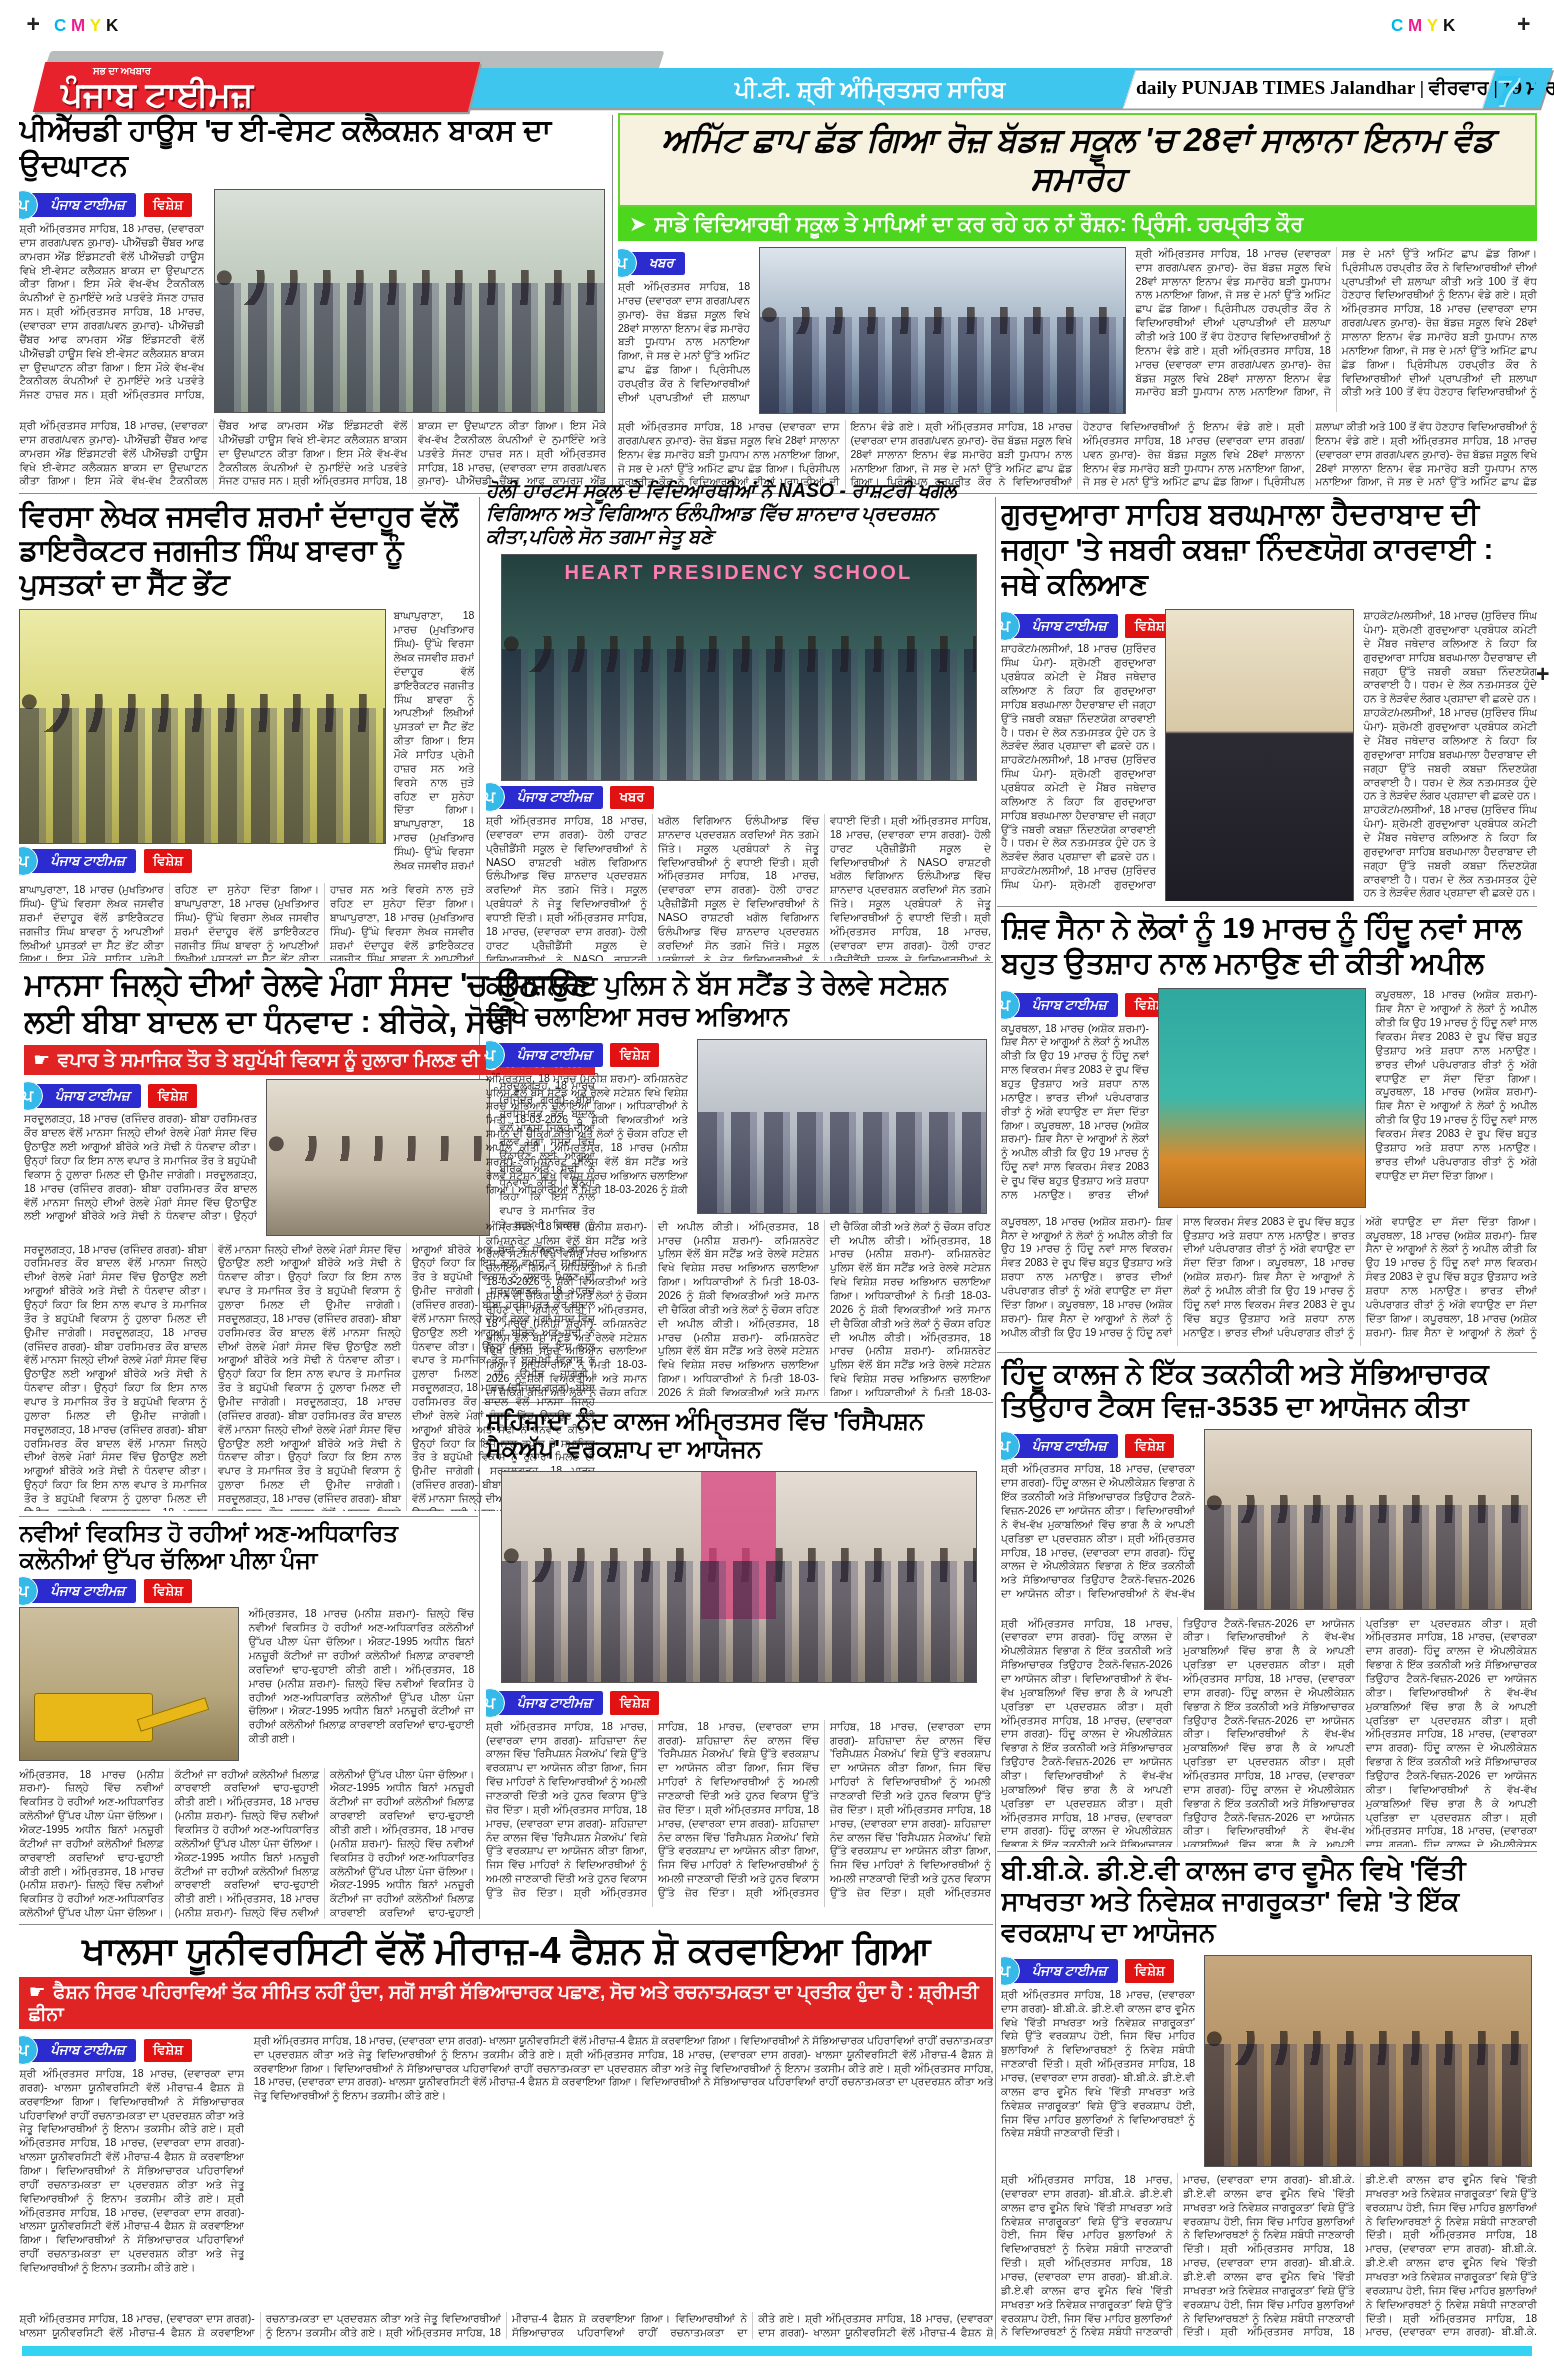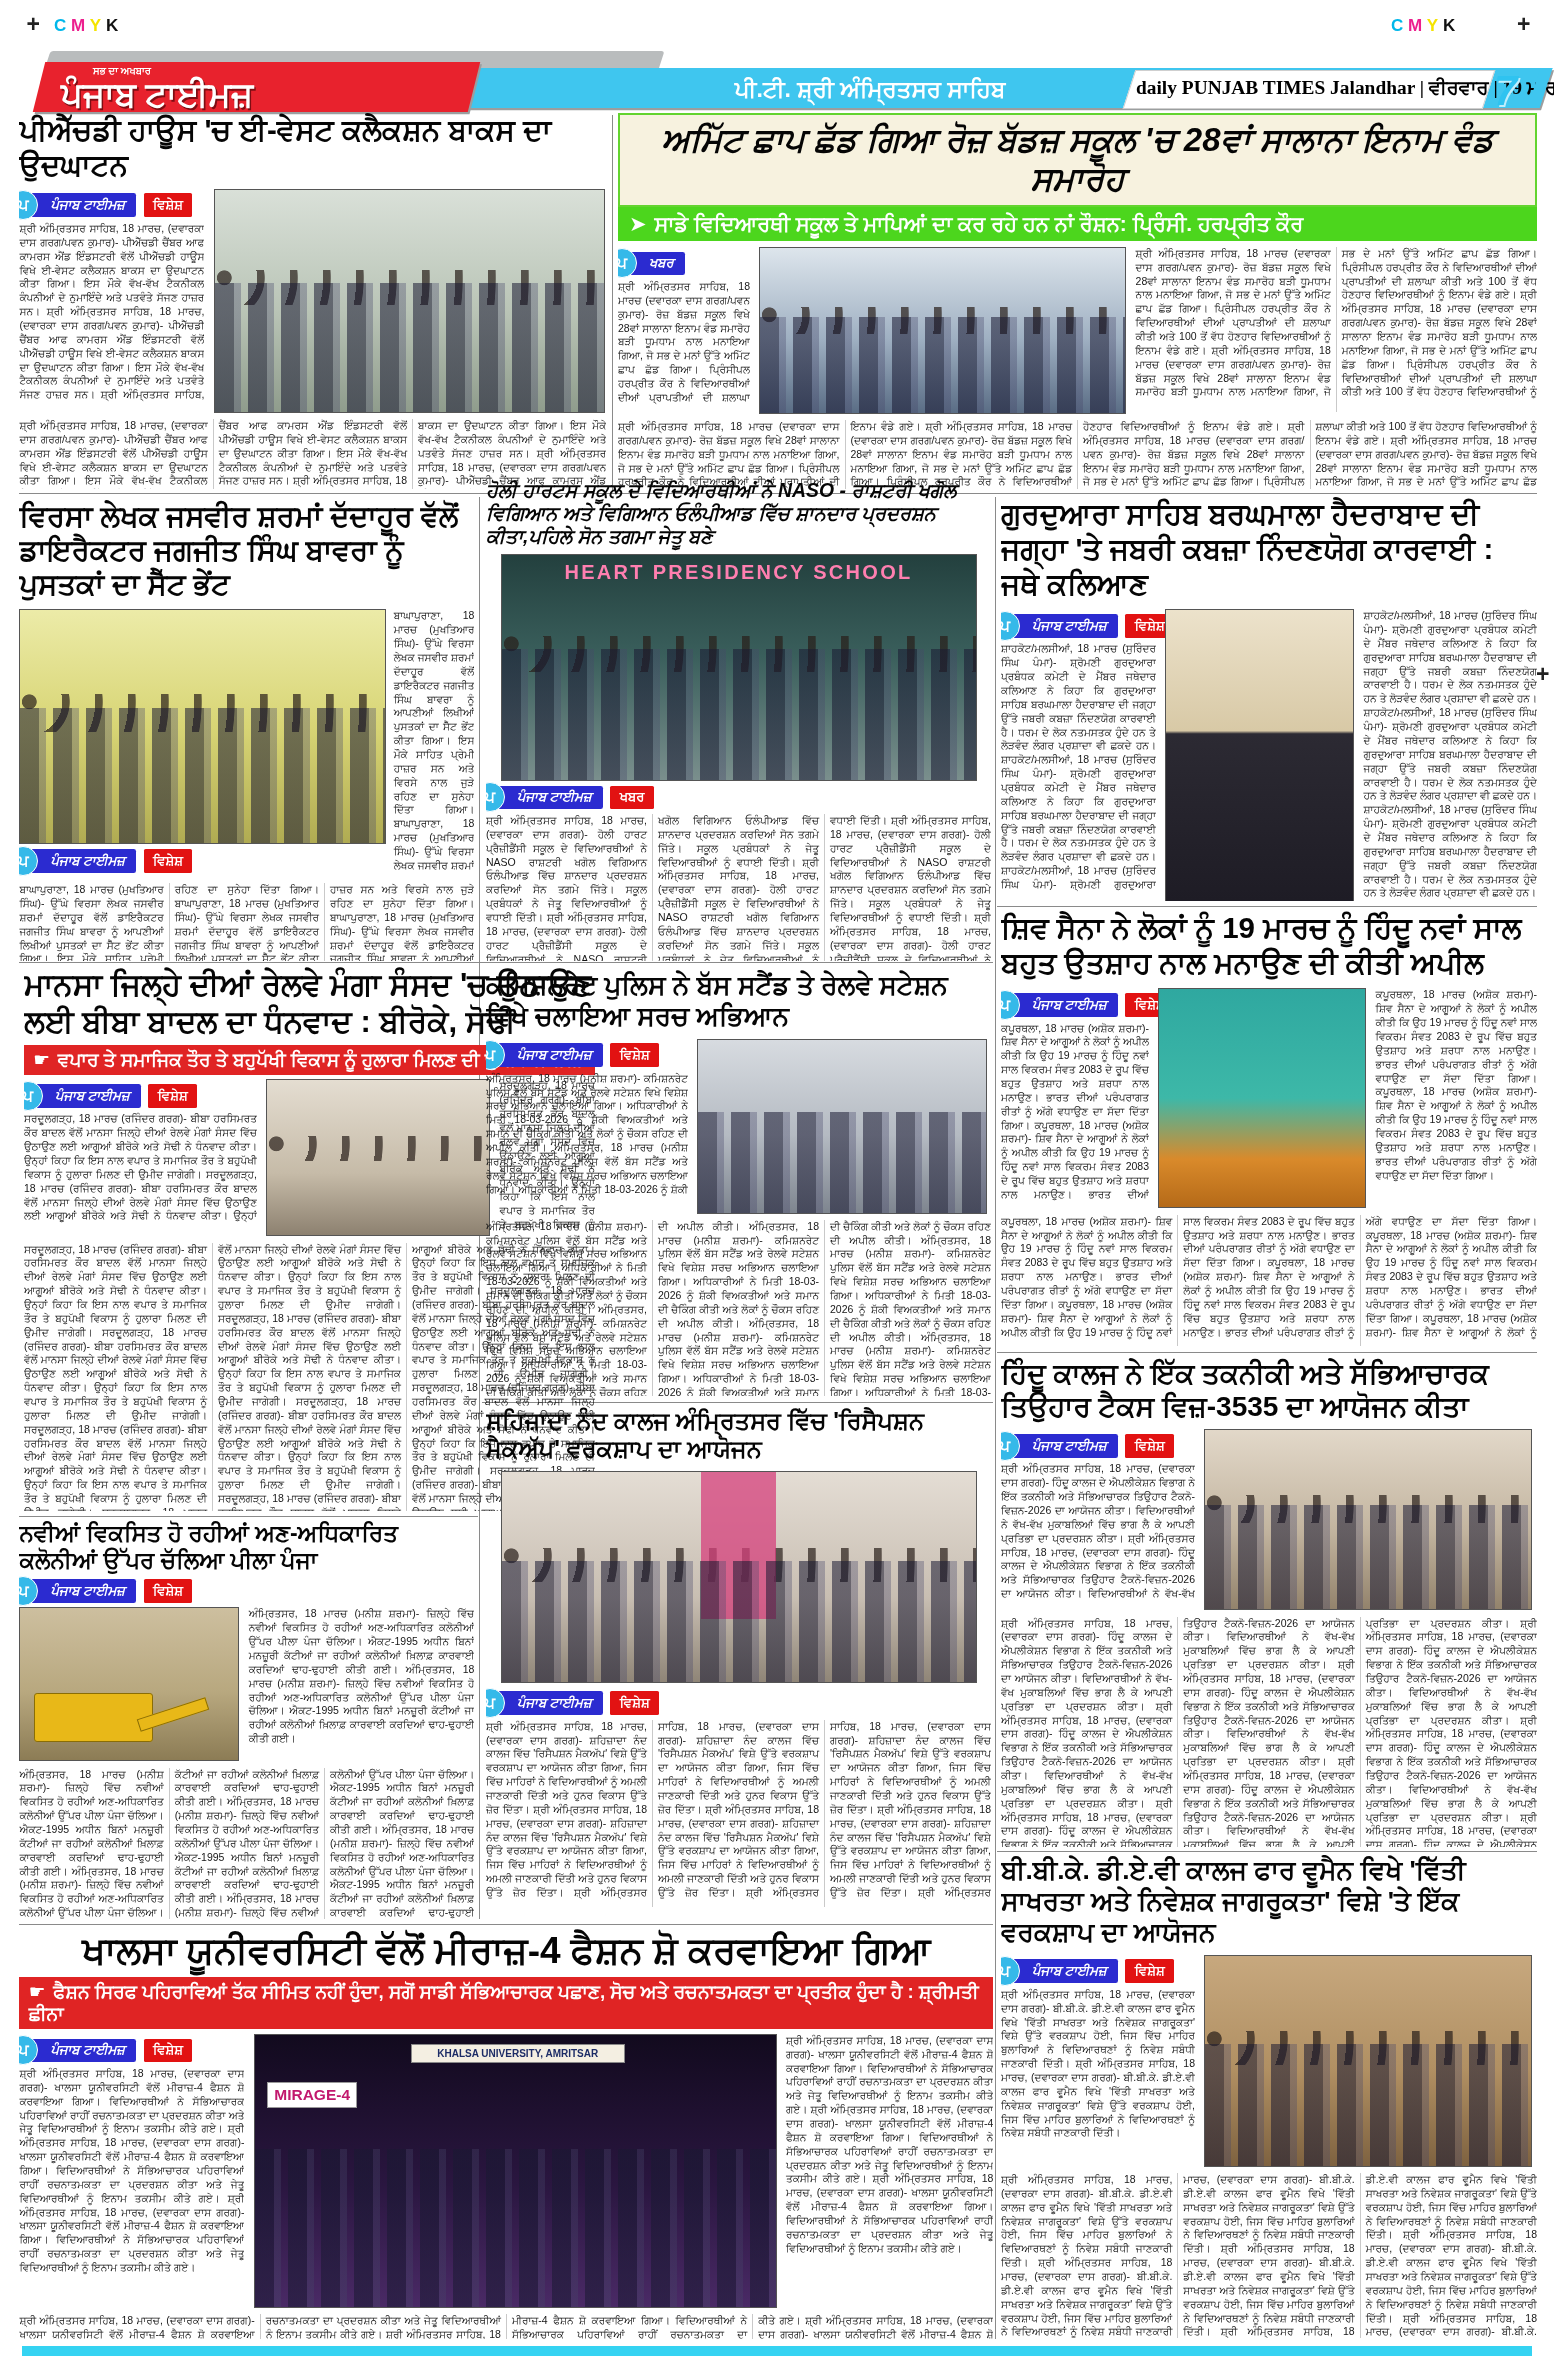--- a/index.html
+++ b/index.html
@@ -266,24 +266,20 @@
   <div class="hl" style="font-size:37px;text-align:center;">ਖਾਲਸਾ ਯੂਨੀਵਰਸਿਟੀ ਵੱਲੋਂ ਮੀਰਾਜ਼-4 ਫੈਸ਼ਨ ਸ਼ੋ ਕਰਵਾਇਆ ਗਿਆ</div>
   <div class="subhead-red"><span class="pointer">☛</span><span>ਫੈਸ਼ਨ ਸਿਰਫ ਪਹਿਰਾਵਿਆਂ ਤੱਕ ਸੀਮਿਤ ਨਹੀਂ ਹੁੰਦਾ, ਸਗੋਂ ਸਾਡੀ ਸੱਭਿਆਚਾਰਕ ਪਛਾਣ, ਸੋਚ ਅਤੇ ਰਚਨਾਤਮਕਤਾ ਦਾ ਪ੍ਰਤੀਕ ਹੁੰਦਾ ਹੈ : ਸ਼੍ਰੀਮਤੀ ਛੀਨਾ</span></div>
   <div class="flexrow">
     <div style="width:225px;flex:none;">
       <div class="badge-row">
         <span class="badge-brand"><span class="badge-logo">ਪ</span><span>ਪੰਜਾਬ ਟਾਈਮਜ਼</span></span>
         <span class="badge-red">ਵਿਸ਼ੇਸ਼</span>
       </div>
       <div class="body-cols cols1" style="height:233px;overflow:hidden;">ਸ਼੍ਰੀ ਅੰਮ੍ਰਿਤਸਰ ਸਾਹਿਬ, 18 ਮਾਰਚ, (ਦਵਾਰਕਾ ਦਾਸ ਗਰਗ)- ਖਾਲਸਾ ਯੂਨੀਵਰਸਿਟੀ ਵੱਲੋਂ ਮੀਰਾਜ਼-4 ਫੈਸ਼ਨ ਸ਼ੋ ਕਰਵਾਇਆ ਗਿਆ। ਵਿਦਿਆਰਥੀਆਂ ਨੇ ਸੱਭਿਆਚਾਰਕ ਪਹਿਰਾਵਿਆਂ ਰਾਹੀਂ ਰਚਨਾਤਮਕਤਾ ਦਾ ਪ੍ਰਦਰਸ਼ਨ ਕੀਤਾ ਅਤੇ ਜੇਤੂ ਵਿਦਿਆਰਥੀਆਂ ਨੂੰ ਇਨਾਮ ਤਕਸੀਮ ਕੀਤੇ ਗਏ। ਸ਼੍ਰੀ ਅੰਮ੍ਰਿਤਸਰ ਸਾਹਿਬ, 18 ਮਾਰਚ, (ਦਵਾਰਕਾ ਦਾਸ ਗਰਗ)- ਖਾਲਸਾ ਯੂਨੀਵਰਸਿਟੀ ਵੱਲੋਂ ਮੀਰਾਜ਼-4 ਫੈਸ਼ਨ ਸ਼ੋ ਕਰਵਾਇਆ ਗਿਆ। ਵਿਦਿਆਰਥੀਆਂ ਨੇ ਸੱਭਿਆਚਾਰਕ ਪਹਿਰਾਵਿਆਂ ਰਾਹੀਂ ਰਚਨਾਤਮਕਤਾ ਦਾ ਪ੍ਰਦਰਸ਼ਨ ਕੀਤਾ ਅਤੇ ਜੇਤੂ ਵਿਦਿਆਰਥੀਆਂ ਨੂੰ ਇਨਾਮ ਤਕਸੀਮ ਕੀਤੇ ਗਏ। ਸ਼੍ਰੀ ਅੰਮ੍ਰਿਤਸਰ ਸਾਹਿਬ, 18 ਮਾਰਚ, (ਦਵਾਰਕਾ ਦਾਸ ਗਰਗ)- ਖਾਲਸਾ ਯੂਨੀਵਰਸਿਟੀ ਵੱਲੋਂ ਮੀਰਾਜ਼-4 ਫੈਸ਼ਨ ਸ਼ੋ ਕਰਵਾਇਆ ਗਿਆ। ਵਿਦਿਆਰਥੀਆਂ ਨੇ ਸੱਭਿਆਚਾਰਕ ਪਹਿਰਾਵਿਆਂ ਰਾਹੀਂ ਰਚਨਾਤਮਕਤਾ ਦਾ ਪ੍ਰਦਰਸ਼ਨ ਕੀਤਾ ਅਤੇ ਜੇਤੂ ਵਿਦਿਆਰਥੀਆਂ ਨੂੰ ਇਨਾਮ ਤਕਸੀਮ ਕੀਤੇ ਗਏ।</div>
     </div>
-    <div class="photo crowd" style="width:521px;height:272px;background:linear-gradient(#120a1e 0%,#2a1640 55%,#4a2a66 100%);">
-      <div style="position:absolute;left:30%;top:9.3px;width:40%;background:#f4efe2;color:#1c2c66;font-weight:bold;font-size:10px;text-align:center;padding:3.1px 1.6px;border:0.8px solid #888;">KHALSA UNIVERSITY, AMRITSAR</div>
-      <div style="position:absolute;left:12.4px;top:47px;background:#ffffff;color:#c2186e;font-weight:bold;font-size:15.5px;padding:3.1px 6.2px;border:0.8px solid #999;">MIRAGE-4</div>
-    </div>
     <div class="body-cols cols1 grow" style="height:272px;">ਸ਼੍ਰੀ ਅੰਮ੍ਰਿਤਸਰ ਸਾਹਿਬ, 18 ਮਾਰਚ, (ਦਵਾਰਕਾ ਦਾਸ ਗਰਗ)- ਖਾਲਸਾ ਯੂਨੀਵਰਸਿਟੀ ਵੱਲੋਂ ਮੀਰਾਜ਼-4 ਫੈਸ਼ਨ ਸ਼ੋ ਕਰਵਾਇਆ ਗਿਆ। ਵਿਦਿਆਰਥੀਆਂ ਨੇ ਸੱਭਿਆਚਾਰਕ ਪਹਿਰਾਵਿਆਂ ਰਾਹੀਂ ਰਚਨਾਤਮਕਤਾ ਦਾ ਪ੍ਰਦਰਸ਼ਨ ਕੀਤਾ ਅਤੇ ਜੇਤੂ ਵਿਦਿਆਰਥੀਆਂ ਨੂੰ ਇਨਾਮ ਤਕਸੀਮ ਕੀਤੇ ਗਏ। ਸ਼੍ਰੀ ਅੰਮ੍ਰਿਤਸਰ ਸਾਹਿਬ, 18 ਮਾਰਚ, (ਦਵਾਰਕਾ ਦਾਸ ਗਰਗ)- ਖਾਲਸਾ ਯੂਨੀਵਰਸਿਟੀ ਵੱਲੋਂ ਮੀਰਾਜ਼-4 ਫੈਸ਼ਨ ਸ਼ੋ ਕਰਵਾਇਆ ਗਿਆ। ਵਿਦਿਆਰਥੀਆਂ ਨੇ ਸੱਭਿਆਚਾਰਕ ਪਹਿਰਾਵਿਆਂ ਰਾਹੀਂ ਰਚਨਾਤਮਕਤਾ ਦਾ ਪ੍ਰਦਰਸ਼ਨ ਕੀਤਾ ਅਤੇ ਜੇਤੂ ਵਿਦਿਆਰਥੀਆਂ ਨੂੰ ਇਨਾਮ ਤਕਸੀਮ ਕੀਤੇ ਗਏ। ਸ਼੍ਰੀ ਅੰਮ੍ਰਿਤਸਰ ਸਾਹਿਬ, 18 ਮਾਰਚ, (ਦਵਾਰਕਾ ਦਾਸ ਗਰਗ)- ਖਾਲਸਾ ਯੂਨੀਵਰਸਿਟੀ ਵੱਲੋਂ ਮੀਰਾਜ਼-4 ਫੈਸ਼ਨ ਸ਼ੋ ਕਰਵਾਇਆ ਗਿਆ। ਵਿਦਿਆਰਥੀਆਂ ਨੇ ਸੱਭਿਆਚਾਰਕ ਪਹਿਰਾਵਿਆਂ ਰਾਹੀਂ ਰਚਨਾਤਮਕਤਾ ਦਾ ਪ੍ਰਦਰਸ਼ਨ ਕੀਤਾ ਅਤੇ ਜੇਤੂ ਵਿਦਿਆਰਥੀਆਂ ਨੂੰ ਇਨਾਮ ਤਕਸੀਮ ਕੀਤੇ ਗਏ।</div>
   </div>
   <div class="body-cols cols4" style="margin-top:6.2px;height:54px;">ਸ਼੍ਰੀ ਅੰਮ੍ਰਿਤਸਰ ਸਾਹਿਬ, 18 ਮਾਰਚ, (ਦਵਾਰਕਾ ਦਾਸ ਗਰਗ)- ਖਾਲਸਾ ਯੂਨੀਵਰਸਿਟੀ ਵੱਲੋਂ ਮੀਰਾਜ਼-4 ਫੈਸ਼ਨ ਸ਼ੋ ਕਰਵਾਇਆ ਗਿਆ। ਵਿਦਿਆਰਥੀਆਂ ਨੇ ਸੱਭਿਆਚਾਰਕ ਪਹਿਰਾਵਿਆਂ ਰਾਹੀਂ ਰਚਨਾਤਮਕਤਾ ਦਾ ਪ੍ਰਦਰਸ਼ਨ ਕੀਤਾ ਅਤੇ ਜੇਤੂ ਵਿਦਿਆਰਥੀਆਂ ਨੂੰ ਇਨਾਮ ਤਕਸੀਮ ਕੀਤੇ ਗਏ। ਸ਼੍ਰੀ ਅੰਮ੍ਰਿਤਸਰ ਸਾਹਿਬ, 18 ਮਾਰਚ, (ਦਵਾਰਕਾ ਦਾਸ ਗਰਗ)- ਖਾਲਸਾ ਯੂਨੀਵਰਸਿਟੀ ਵੱਲੋਂ ਮੀਰਾਜ਼-4 ਫੈਸ਼ਨ ਸ਼ੋ ਕਰਵਾਇਆ ਗਿਆ। ਵਿਦਿਆਰਥੀਆਂ ਨੇ ਸੱਭਿਆਚਾਰਕ ਪਹਿਰਾਵਿਆਂ ਰਾਹੀਂ ਰਚਨਾਤਮਕਤਾ ਦਾ ਪ੍ਰਦਰਸ਼ਨ ਕੀਤਾ ਅਤੇ ਜੇਤੂ ਵਿਦਿਆਰਥੀਆਂ ਨੂੰ ਇਨਾਮ ਤਕਸੀਮ ਕੀਤੇ ਗਏ। ਸ਼੍ਰੀ ਅੰਮ੍ਰਿਤਸਰ ਸਾਹਿਬ, 18 ਮਾਰਚ, (ਦਵਾਰਕਾ ਦਾਸ ਗਰਗ)- ਖਾਲਸਾ ਯੂਨੀਵਰਸਿਟੀ ਵੱਲੋਂ ਮੀਰਾਜ਼-4 ਫੈਸ਼ਨ ਸ਼ੋ ਕਰਵਾਇਆ ਗਿਆ। ਵਿਦਿਆਰਥੀਆਂ ਨੇ ਸੱਭਿਆਚਾਰਕ ਪਹਿਰਾਵਿਆਂ ਰਾਹੀਂ ਰਚਨਾਤਮਕਤਾ ਦਾ ਪ੍ਰਦਰਸ਼ਨ ਕੀਤਾ ਅਤੇ ਜੇਤੂ ਵਿਦਿਆਰਥੀਆਂ ਨੂੰ ਇਨਾਮ ਤਕਸੀਮ ਕੀਤੇ ਗਏ। ਸ਼੍ਰੀ ਅੰਮ੍ਰਿਤਸਰ ਸਾਹਿਬ, 18 ਮਾਰਚ, (ਦਵਾਰਕਾ ਦਾਸ ਗਰਗ)- ਖਾਲਸਾ ਯੂਨੀਵਰਸਿਟੀ ਵੱਲੋਂ ਮੀਰਾਜ਼-4 ਫੈਸ਼ਨ ਸ਼ੋ ਕਰਵਾਇਆ ਗਿਆ। ਵਿਦਿਆਰਥੀਆਂ ਨੇ ਸੱਭਿਆਚਾਰਕ ਪਹਿਰਾਵਿਆਂ ਰਾਹੀਂ ਰਚਨਾਤਮਕਤਾ ਦਾ ਪ੍ਰਦਰਸ਼ਨ ਕੀਤਾ ਅਤੇ ਜੇਤੂ ਵਿਦਿਆਰਥੀਆਂ ਨੂੰ ਇਨਾਮ ਤਕਸੀਮ ਕੀਤੇ ਗਏ।</div>
 </div>
 
 <div class="art" style="left:1001px;top:1855px;width:536px;height:483px;">
   <div class="hl" style="font-size:26.4px;">ਬੀ.ਬੀ.ਕੇ. ਡੀ.ਏ.ਵੀ ਕਾਲਜ ਫਾਰ ਵੂਮੈਨ ਵਿਖੇ 'ਵਿੱਤੀ ਸਾਖਰਤਾ ਅਤੇ ਨਿਵੇਸ਼ਕ ਜਾਗਰੂਕਤਾ' ਵਿਸ਼ੇ 'ਤੇ ਇੱਕ ਵਰਕਸ਼ਾਪ ਦਾ ਆਯੋਜਨ</div>
   <div class="flexrow" style="margin-top:6.2px;">
     <div style="width:194px;flex:none;">
       <div class="badge-row">

